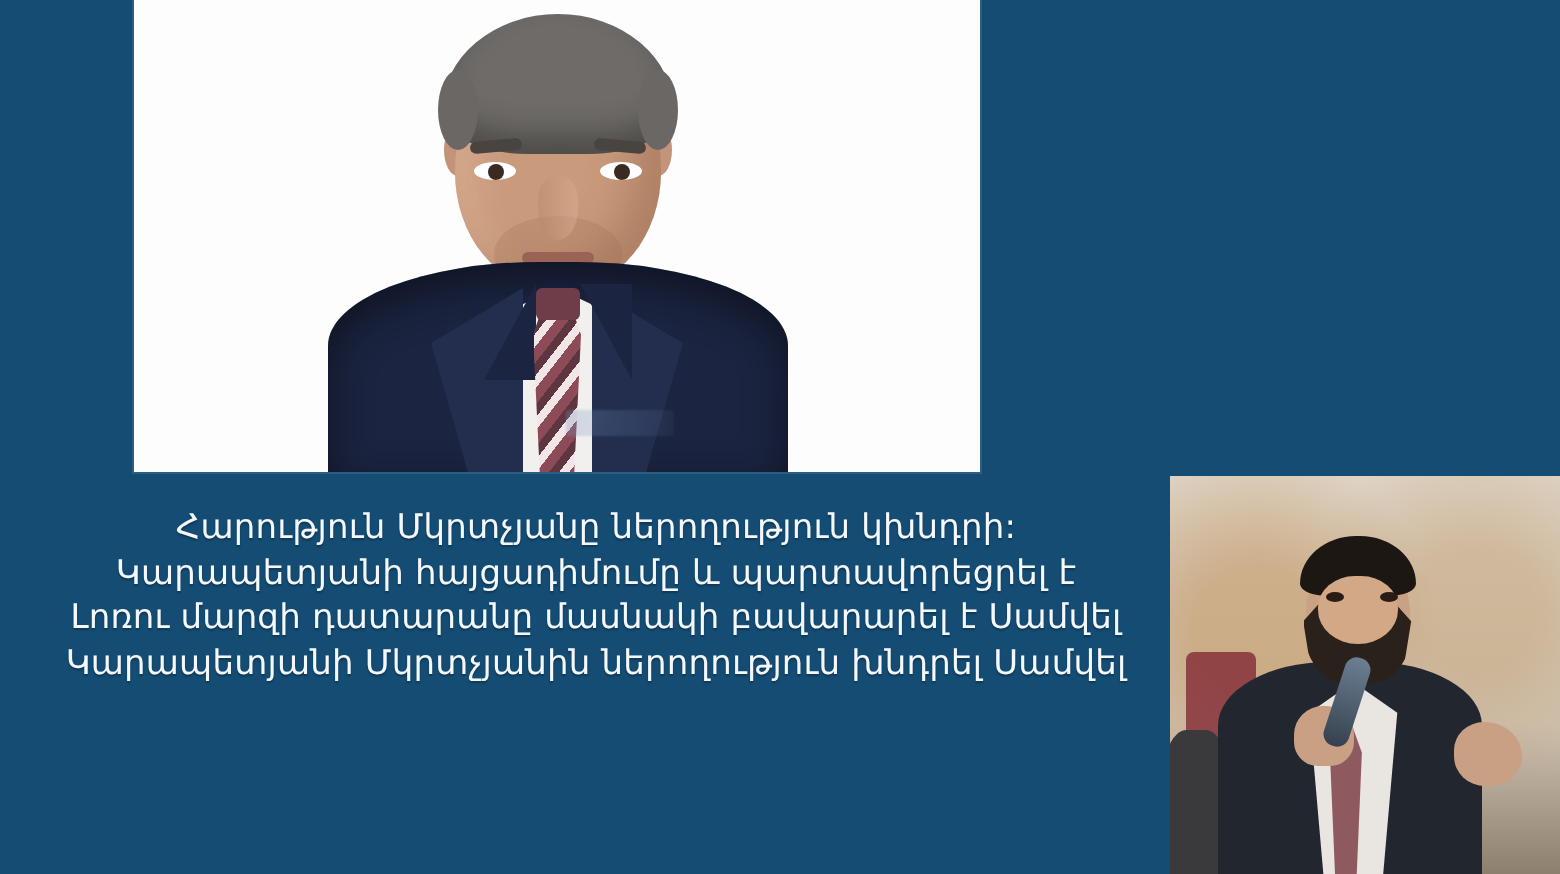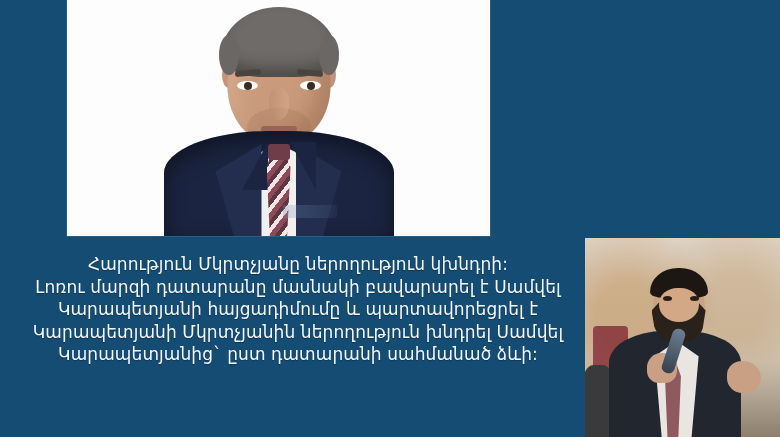--- a/index.html
+++ b/index.html
@@ -455,24 +455,23 @@
       <div class="collar-l"></div>
       <div class="collar-r"></div>
       <div class="tie"></div>
       <div class="tie-knot"></div>
       <div class="watermark"></div>
     </div>
   </div>
 
   <div class="caption">
     <span class="cap-line">Հարություն Մկրտչյանը ներողություն կխնդրի:</span>
+    <span class="cap-line">Կարապետյանի հայցադիմումը և պարտավորեցրել է</span>
     <span class="cap-line">Լոռու մարզի դատարանը մասնակի բավարարել է Սամվել</span>
-    <span class="cap-line">Կարապետյանի հայցադիմումը և պարտավորեցրել է</span>
     <span class="cap-line">Կարապետյանի Մկրտչյանին ներողություն խնդրել Սամվել</span>
-    <span class="cap-line">Կարապետյանից` ըստ դատարանի սահմանած ձևի:</span>
   </div>
 
   <div class="inset-photo">
     <div class="inset-bg"></div>
     <div class="sp-side"></div>
     <div class="sp-body"></div>
     <div class="sp-shirt"></div>
     <div class="sp-tie"></div>
     <div class="sp-head"></div>
     <div class="sp-face"></div>

